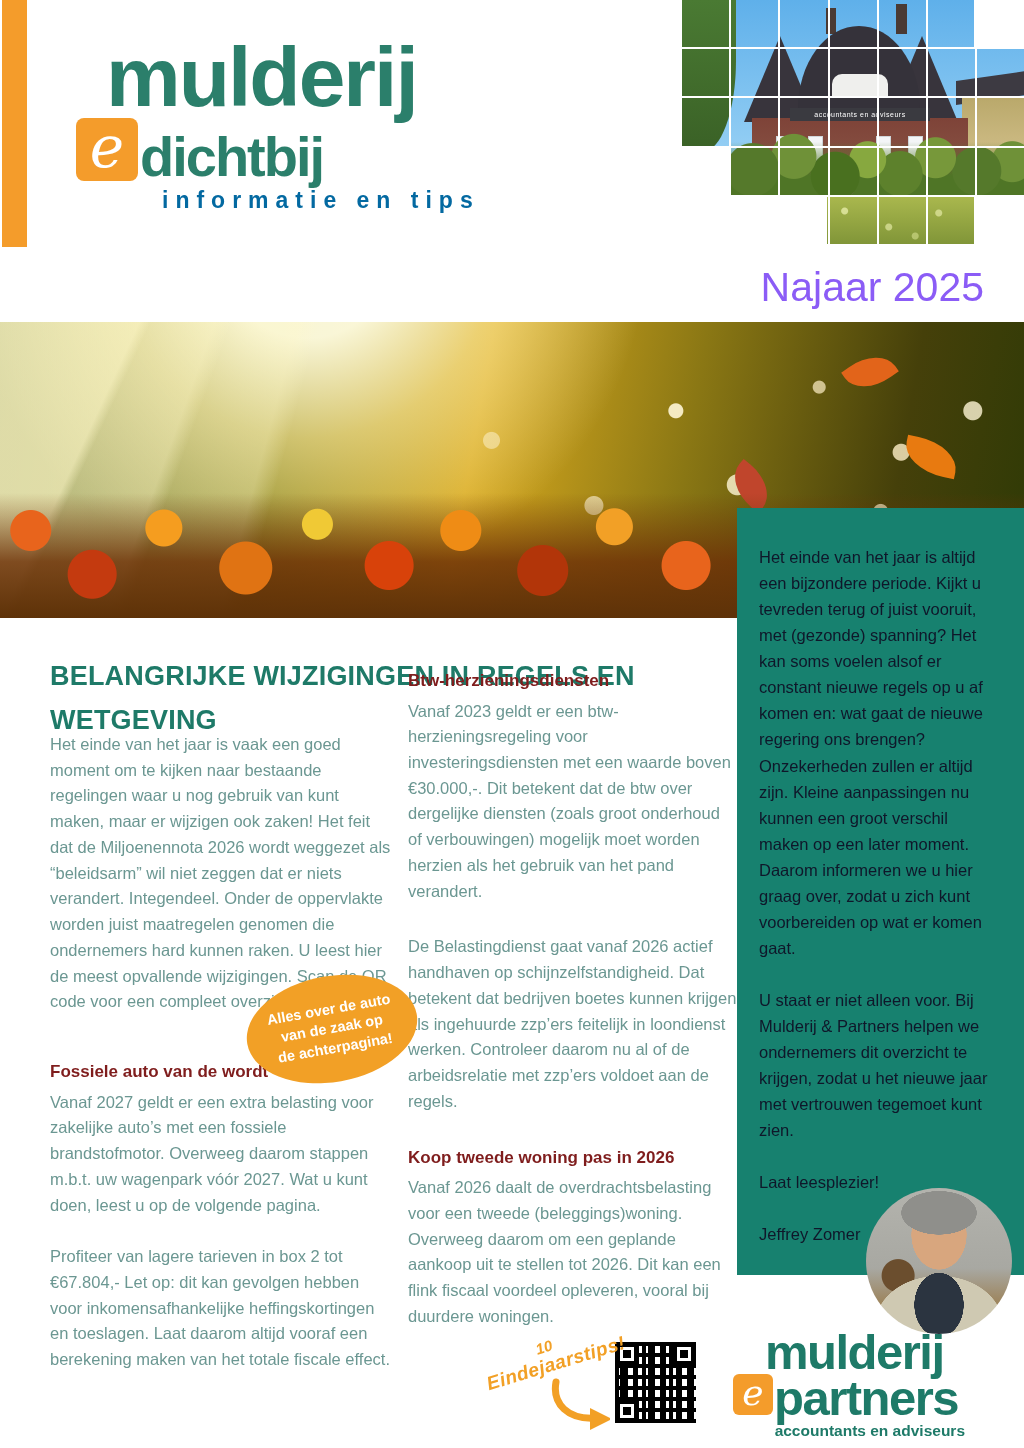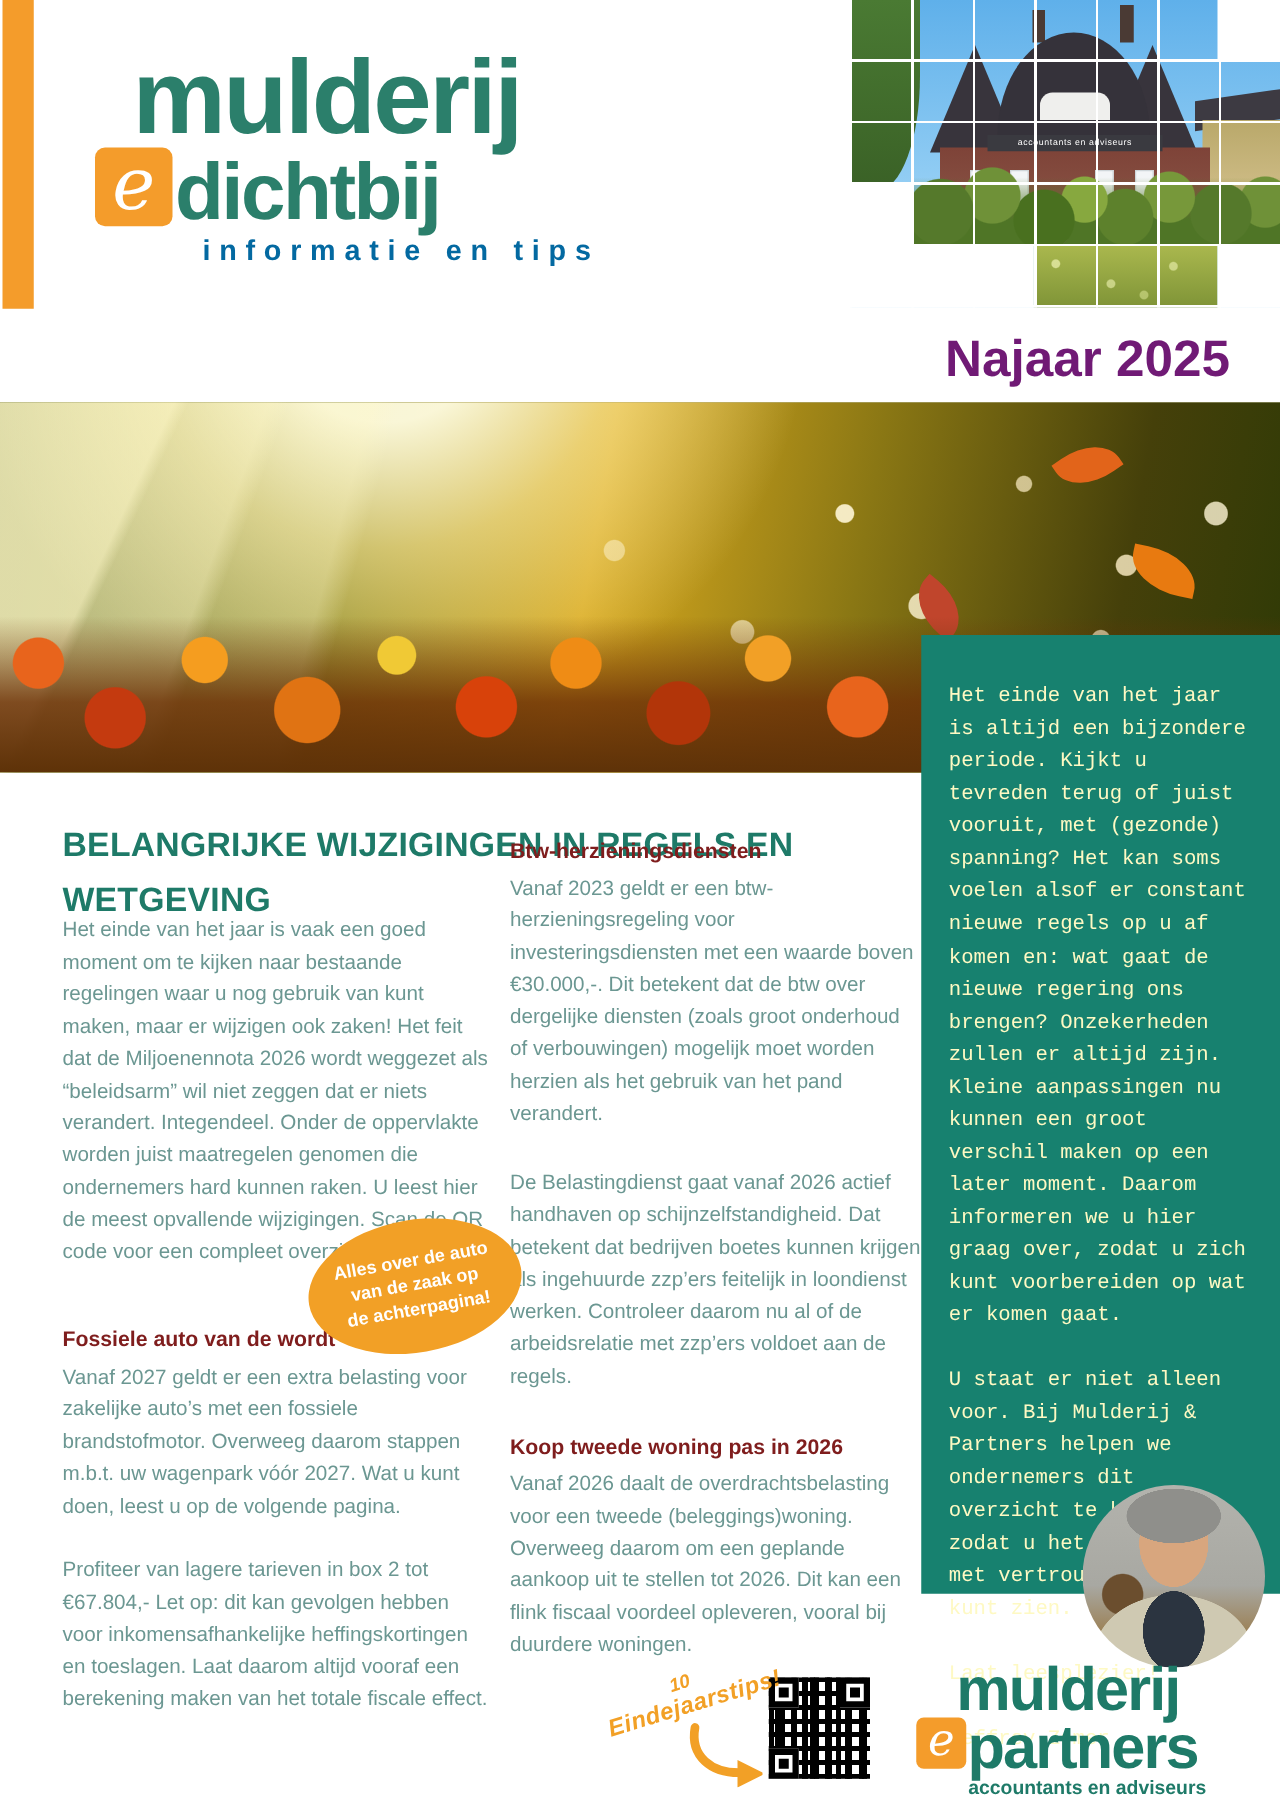--- a/index.html
+++ b/index.html
@@ -12,21 +12,21 @@
   
   .orange-bar { position:absolute; left:2px; top:0; width:25px; height:247px; background:#F49C2B; }
   .logo-top { position:absolute; left:76px; top:38px; color:#2B7F6B; }
   .logo-line1 { font-size:84px; font-weight:bold; letter-spacing:-2px; line-height:0.95; margin-left:30px; }
   .logo-row2 { display:flex; align-items:flex-end; }
   .e-square {
     width:62px; height:63px; background:#F49C2B; border-radius:8px;
     color:#ffffff; font-family:"DejaVu Serif", serif; font-style:italic;
     font-size:58px; line-height:58px; text-align:center; margin-right:2px;
   }
-  .logo-line2 { font-size:64px; font-weight:bold; letter-spacing:-2px; line-height:0.85; }
+  .logo-line2 { font-size:56px; font-weight:bold; letter-spacing:-2px; line-height:0.85; }
   .logo-tagline { font-size:23px; font-weight:bold; letter-spacing:7px; margin:6px 0 0 86px; color:#0369a1; }
   
   .mosaic { position:absolute; left:680px; top:0; width:344px; height:246px; background:#fff; }
   .mosaic .ph { position:absolute; }
   .m-sky { inset:0; background:linear-gradient(180deg,#5fb0ea 0%,#8ecbf3 55%,#bfe3f8 100%); }
   .m-tree { left:0; top:0; width:56px; height:152px; background:linear-gradient(180deg,#4a7a33,#3a6126); border-radius:0 0 60% 0; }
   .m-dome { left:118px; top:26px; width:122px; height:96px; background:#35323a; border-radius:55% 55% 6px 6px / 95% 95% 6px 6px; }
   .m-chim1 { left:146px; top:8px; width:10px; height:26px; background:#4a3a34; }
   .m-chim2 { left:216px; top:4px; width:11px; height:30px; background:#4a3a34; }
   .m-gable { top:36px; width:0; height:0; border-left:36px solid transparent; border-right:36px solid transparent; border-bottom:86px solid #38343c; }
@@ -62,21 +62,21 @@
     background-image:
       repeating-linear-gradient(0deg, #ffffff 0 2px, transparent 2px 49.2px),
       repeating-linear-gradient(90deg, #ffffff 0 2px, transparent 2px 49.2px);
   }
   .m-patch { position:absolute; background:#ffffff; z-index:2; }
   .mp1 { left:294px; top:0; width:50px; height:49px; }
   .mp2 { left:0; top:147px; width:49px; height:99px; }
   .mp3 { left:49px; top:196px; width:98px; height:50px; }
   .mp4 { left:294px; top:196px; width:50px; height:50px; }
   
-  .edition { position:absolute; right:40px; top:264px; font-size:41px; font-weight:bold; color:#701a75; letter-spacing:0; }
+  .edition { position:absolute; right:40px; top:264px; font-size:41px; font-weight:normal; color:#8b5cf6; letter-spacing:0; }
   
   .banner { position:absolute; left:0; top:322px; width:1024px; height:296px; overflow:hidden;
     background-color:#6b6b1a;
     background-image:
       radial-gradient(circle at 66% 30%, rgba(255,246,214,.9) 0 7px, rgba(255,246,214,0) 8px),
       radial-gradient(circle at 72% 55%, rgba(255,246,214,.8) 0 10px, rgba(255,246,214,0) 11px),
       radial-gradient(circle at 80% 22%, rgba(255,240,200,.7) 0 6px, rgba(255,240,200,0) 7px),
       radial-gradient(circle at 88% 44%, rgba(255,240,200,.8) 0 8px, rgba(255,240,200,0) 9px),
       radial-gradient(circle at 95% 30%, rgba(255,246,214,.8) 0 9px, rgba(255,246,214,0) 10px),
       radial-gradient(circle at 58% 62%, rgba(255,246,214,.65) 0 9px, rgba(255,246,214,0) 10px),
@@ -121,22 +121,22 @@
   .sec.first-left { margin-top:44px; }
   .col-mid .sec:first-child { margin-top:0; }
   .col-mid .sec + .sec { margin-top:30px; }
   
   .badge { position:absolute; left:246px; top:976px; width:172px; height:106px;
     background:#F2A026; border-radius:50%; transform:rotate(-10deg);
     color:#ffffff; font-size:14.5px; font-weight:bold; text-align:center;
     display:flex; flex-direction:column; justify-content:center; line-height:1.35; z-index:5; }
   
   .sidebar { position:absolute; left:737px; top:508px; width:287px; height:767px;
-    background:#17816F; color:#fef9c3; padding:36px 22px 0 22px;
-    font-size:16.5px; line-height:1.58;font-family:Liberation Mono, monospace; }
+    background:#17816F; color:#0f172a; padding:36px 22px 0 22px;
+    font-size:16.5px; line-height:1.58; }
   .sidebar p { margin-bottom:26px; }
   .sidebar .author { margin-top:0; }
   .avatar { position:absolute; left:866px; top:1188px; width:146px; height:146px; border-radius:50%;
     z-index:6; overflow:hidden; border:0;
     background:
       radial-gradient(ellipse 26% 15% at 50% 17%, #8f8f8b 0 99%, transparent 100%),
       radial-gradient(ellipse 19% 24% at 50% 32%, #d8a67e 0 99%, transparent 100%),
       radial-gradient(ellipse 17% 22% at 50% 80%, #2b3440 0 99%, transparent 100%),
       radial-gradient(ellipse 44% 34% at 50% 94%, #cfc9b2 0 99%, transparent 100%),
       radial-gradient(circle at 22% 60%, #6b4e2e 0 16px, transparent 17px),

